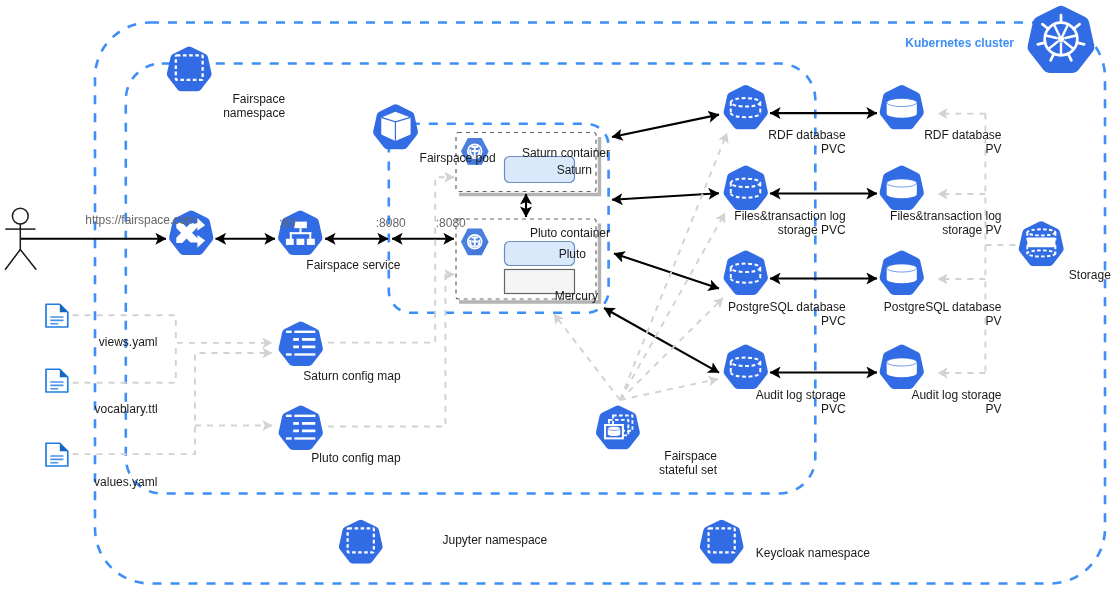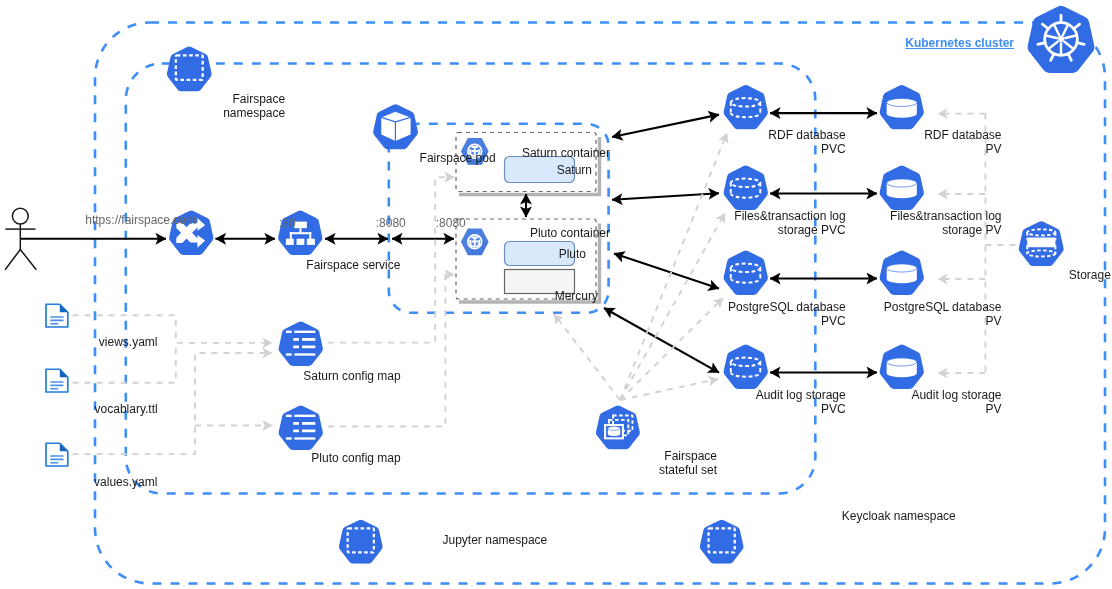--- a/index.html
+++ b/index.html
@@ -5,21 +5,21 @@
 <style>
   html,body{margin:0;padding:0;background:#ffffff;}
   body{width:1112px;height:589px;overflow:hidden;
        font-family:"Liberation Sans",sans-serif;
        -webkit-font-smoothing:antialiased;}
   #diagram{position:relative;width:1112px;height:589px;background:#fff;}
   #diagram svg{position:absolute;left:0;top:0;}
   .lbl{position:absolute;font-size:12px;color:#1a1a1a;text-align:right;
        line-height:14px;white-space:pre;}
   .lbl.port{color:#666666;}
-  .lbl.cluster{color:#3d8ef7;font-weight:bold;text-decoration:underline;}
+  .lbl.cluster{color:#3d8ef7;font-weight:bold;}
 </style>
 </head>
 <body>
 
 <div id="diagram">
 <svg width="1112" height="589" viewBox="0 0 1112 589" id="mainsvg">
 <defs>
   <marker id="ah" markerWidth="11" markerHeight="12" refX="10.6" refY="6" orient="auto" markerUnits="userSpaceOnUse">
     <path d="M0,0 L11,6 L0,12 L2.6,6 Z" fill="#000"></path>
   </marker>
@@ -281,20 +281,20 @@
 <div class="lbl" style="left:-42.3px;top:401.8px;width:200px">vocablary.ttl</div>
 <div class="lbl" style="left:-42.6px;top:475.0px;width:200px">values.yaml</div>
 
 <div class="lbl port" style="left:195.7px;top:215.6px;width:100px">:80</div>
 <div class="lbl port" style="left:305.8px;top:215.7px;width:100px">:8080</div>
 <div class="lbl port" style="left:365.8px;top:215.7px;width:100px">:8080</div>
 <div class="lbl port" style="left:-4px;top:213px;width:200px">https://fairspace.com</div>
 
 <div class="lbl cluster" style="left:814px;top:36px;width:200px;text-align:right">Kubernetes cluster</div>
 <div class="lbl" style="left:394.9px;top:532.7px;width:200px;text-align:center">Jupyter namespace</div>
-<div class="lbl" style="left:755.8px;top:509px;width:200px;text-align:right">Keycloak namespace</div>
+<div class="lbl" style="left:755.8px;top:546px;width:200px;text-align:left">Keycloak namespace</div>
 
 <div class="lbl" style="left:475px;top:146px;width:135px">Saturn container</div>
 <div class="lbl" style="left:475px;top:226px;width:135px">Pluto container</div>
 <div class="lbl" style="left:504px;top:162.5px;width:88px">Saturn</div>
 <div class="lbl" style="left:504px;top:246.5px;width:82px">Pluto</div>
 <div class="lbl" style="left:504px;top:289px;width:94px">Mercury</div>
 </div>
 
 </body></html>

